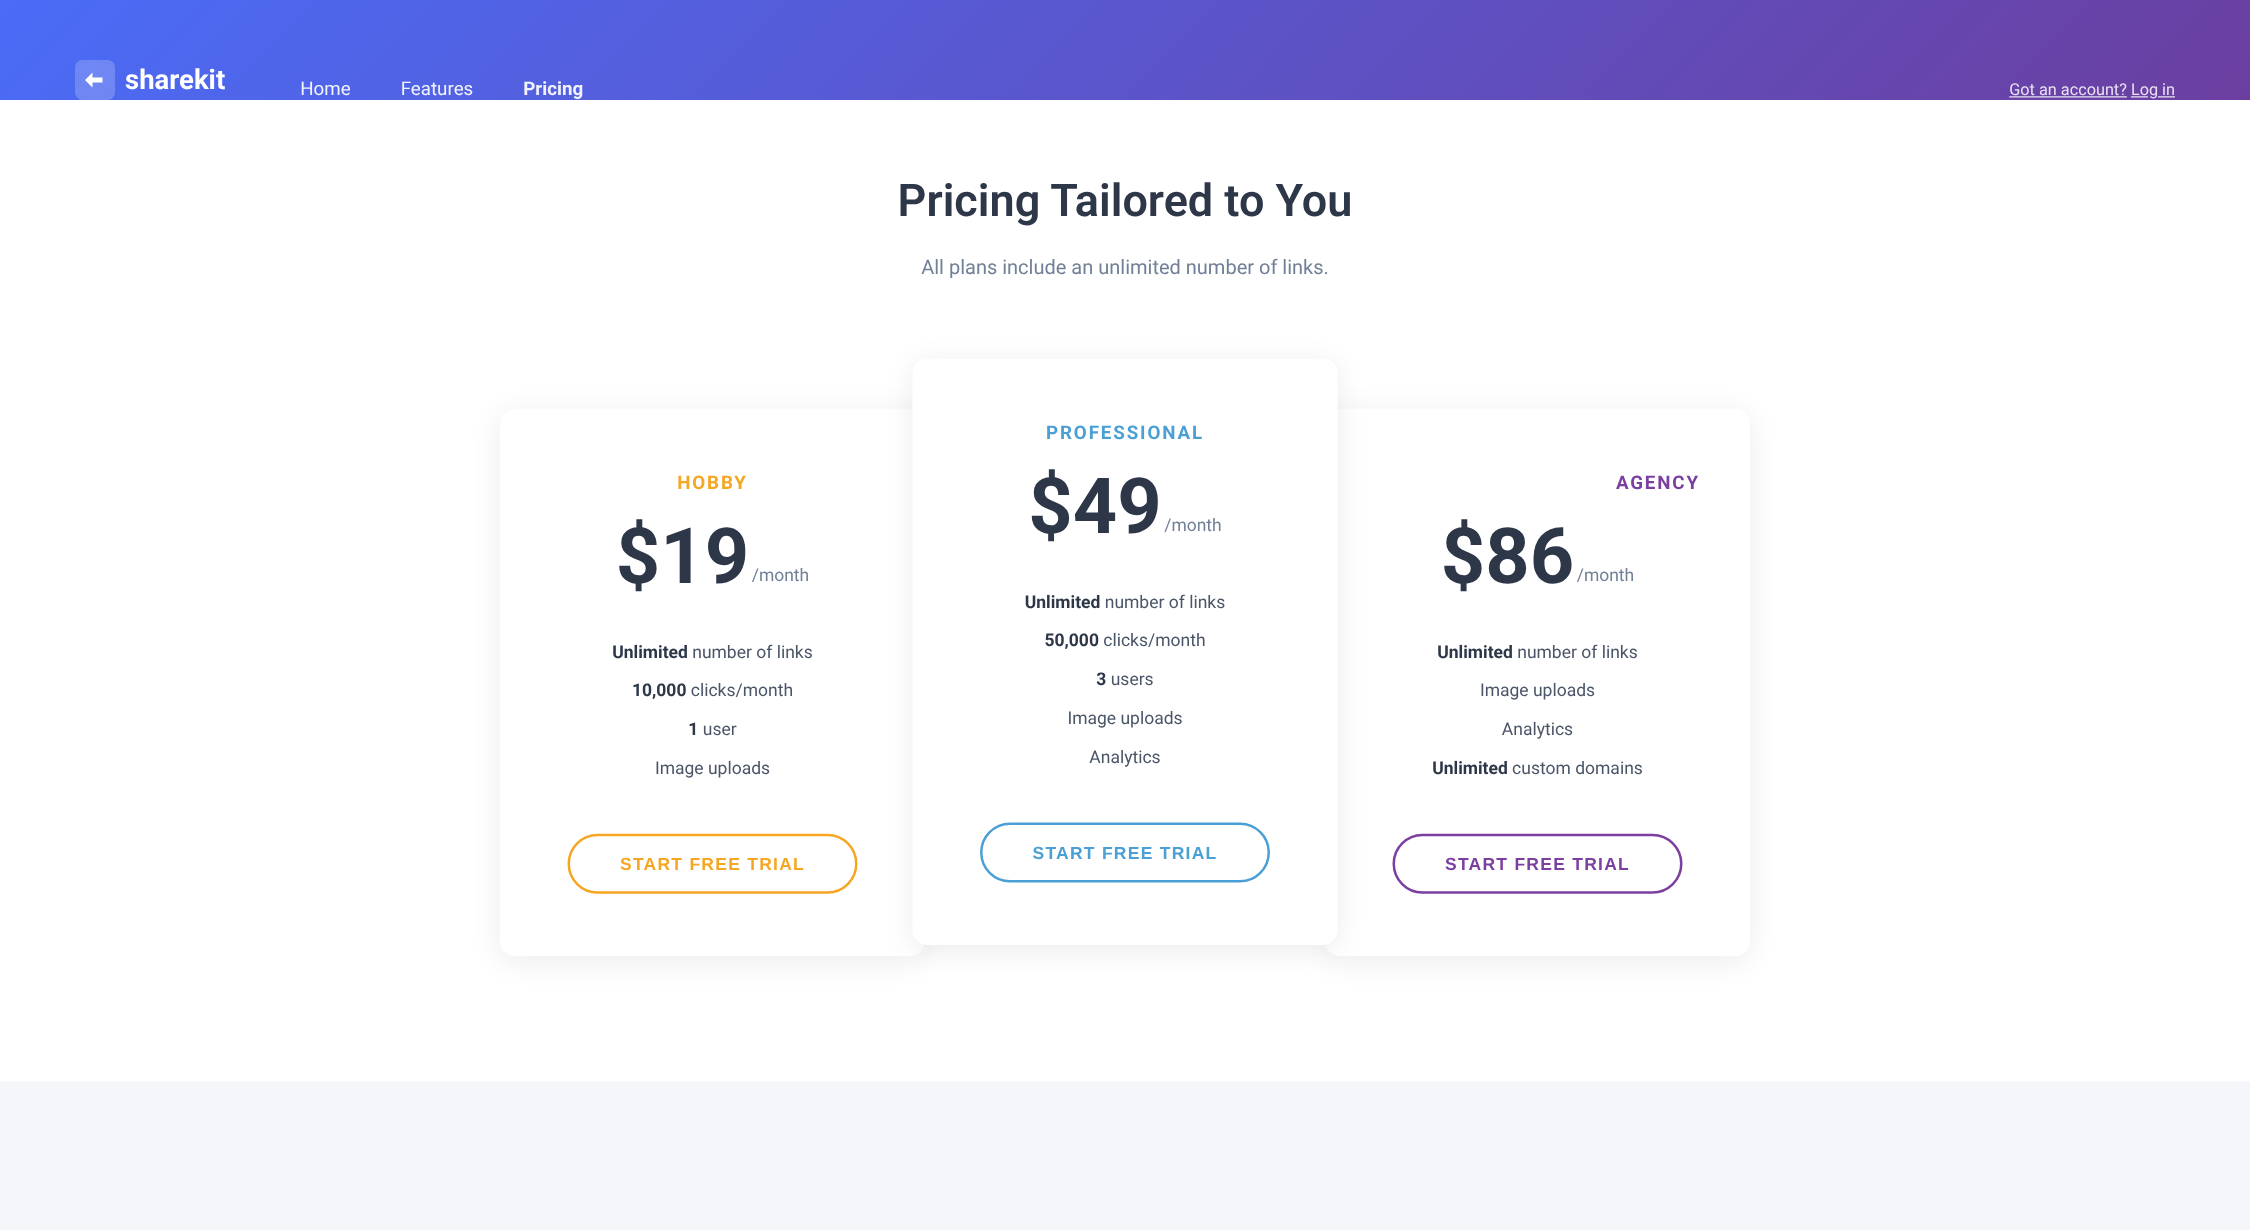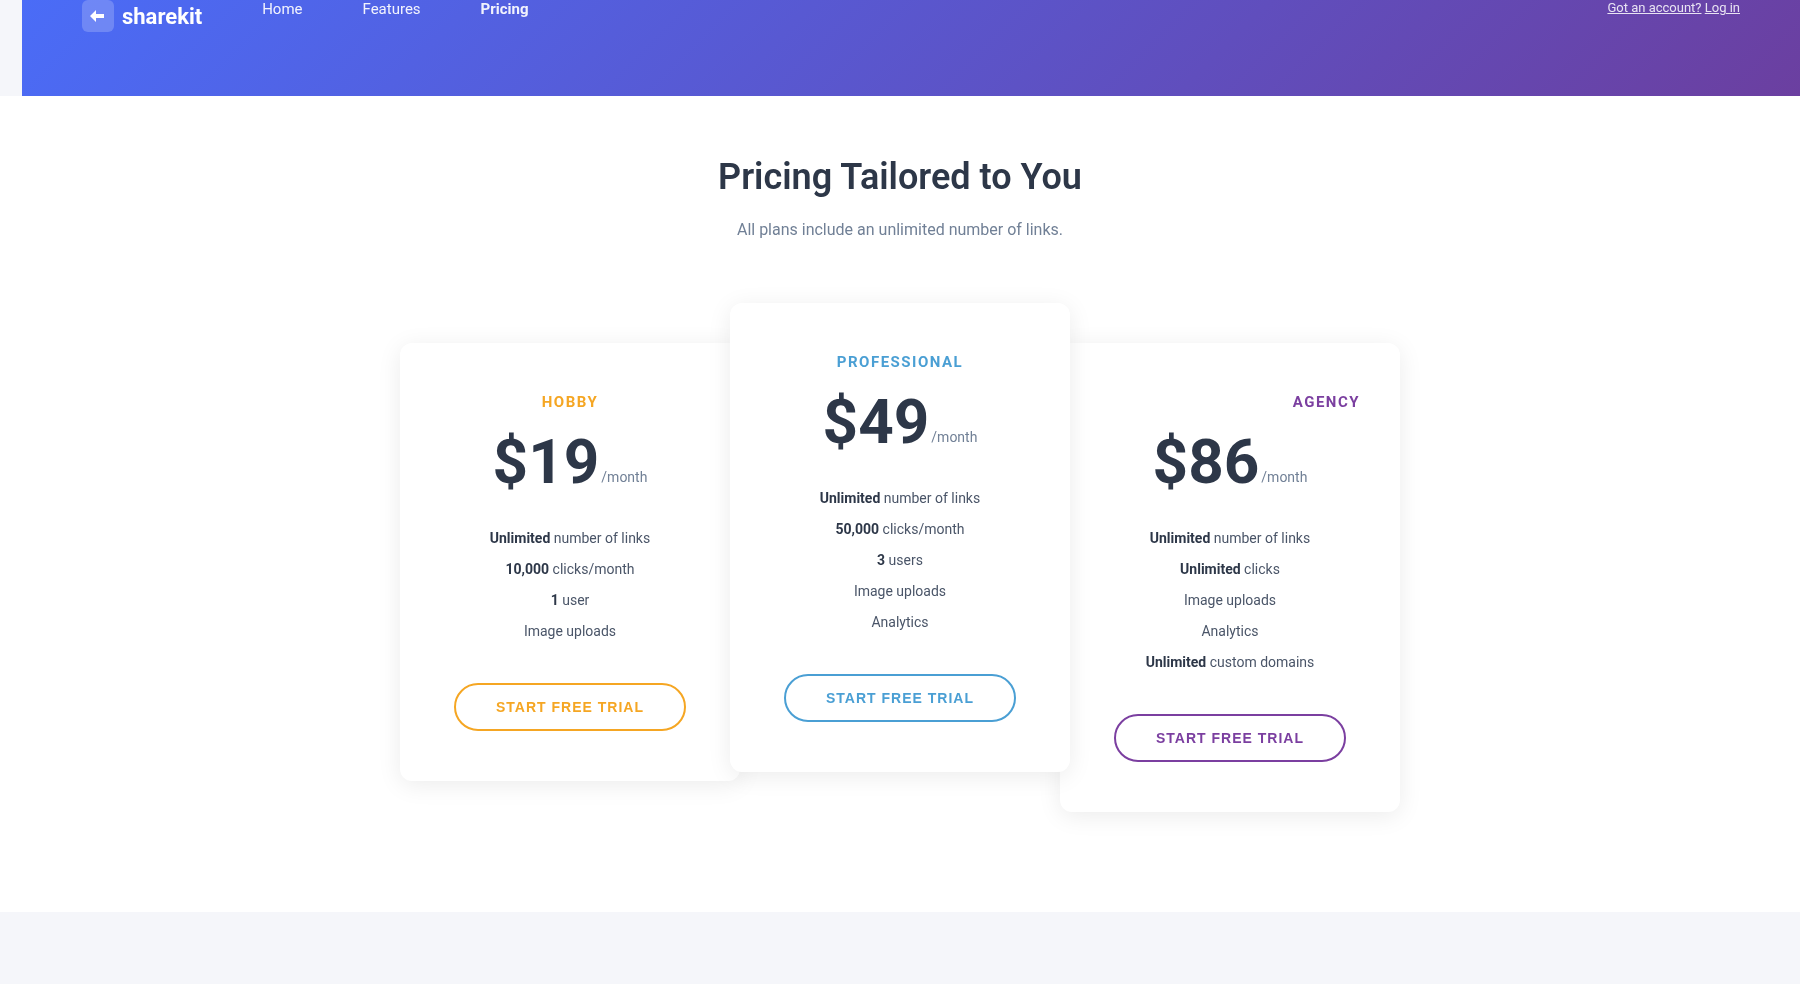--- a/index.html
+++ b/index.html
@@ -5,42 +5,41 @@
     * { margin: 0; padding: 0; box-sizing: border-box; }
     body {
       font-family: -apple-system, BlinkMacSystemFont, 'Segoe UI', Roboto, sans-serif;
       background: #f5f6fa;
       min-height: 984px;
     }
 
     
     nav {
       background: linear-gradient(135deg, #4a6cf7 0%, #6b3fa0 100%);
-      height: 96px;
-      display: flex;
-      align-items: flex-start;
+      height: 80px;
+      display: flex;
+      align-items: flex-end;
       padding: 0 60px;
-      margin-left: 22px;
     }
     .nav-logo {
       display: flex;
       align-items: center;
       gap: 8px;
       color: white;
       font-size: 22px;
       font-weight: 700;
       margin-right: 60px;
     }
     .logo-icon {
       width: 32px;
       height: 32px;
     }
     .nav-links {
       display: flex;
-      gap: 60px;
+      gap: 40px;
       flex: 1;
     }
     .nav-link {
       color: rgba(255,255,255,0.92);
       font-size: 15px;
       cursor: pointer;
       text-decoration: none;
     }
     .nav-link.active {
       font-weight: 700;
@@ -269,21 +268,20 @@
     </div>
 
     <div class="pricing-card agency">
       <div class="plan-name agency">AGENCY</div>
       <div class="price-row">
         <span class="price-amount">$86</span>
         <span class="price-period">/month</span>
       </div>
       <ul class="features-list">
         <li><strong>Unlimited</strong> number of links</li>
-        <li><strong>Unlimited</strong> clicks</li>
         <li>Image uploads</li>
         <li>Analytics</li>
         <li><strong>Unlimited</strong> custom domains</li>
       </ul>
       <button class="trial-btn agency">START FREE TRIAL</button>
     </div>
 
   </div>
 </main>
 

